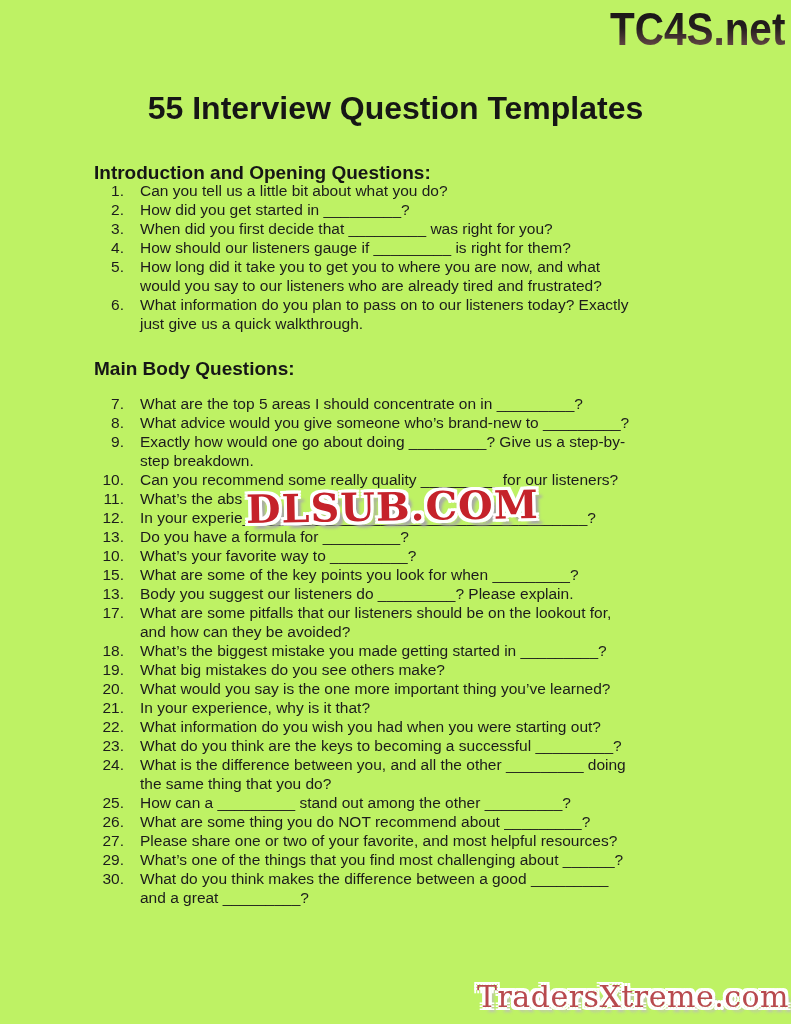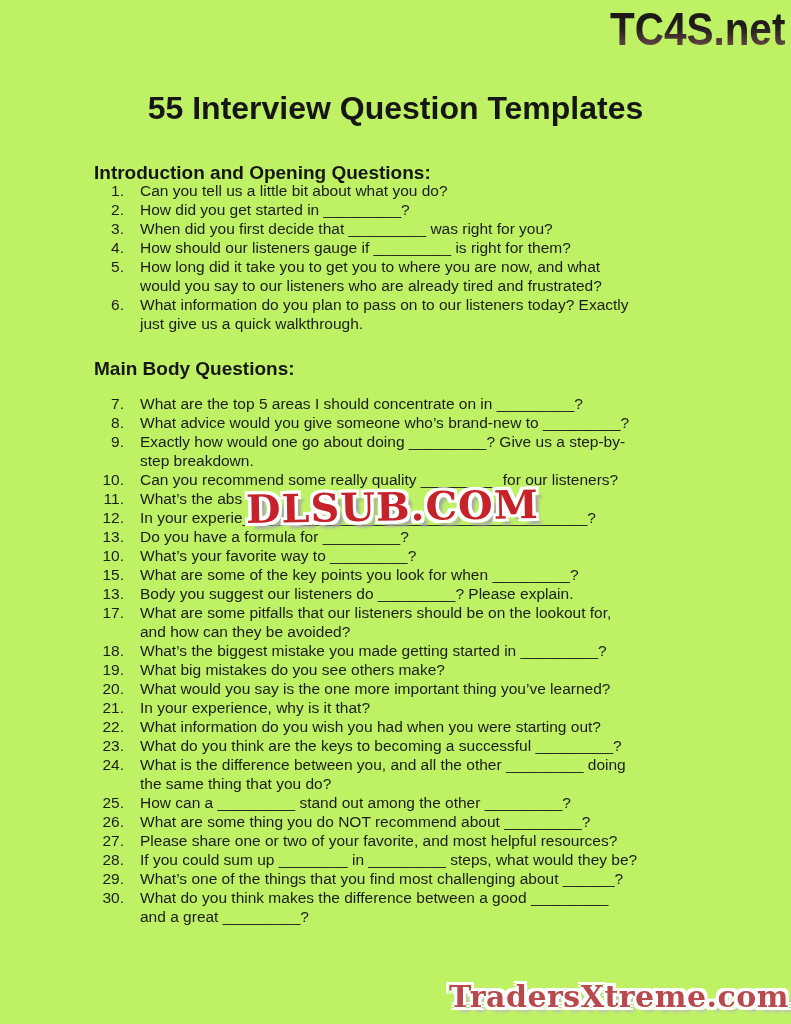--- a/index.html
+++ b/index.html
@@ -98,21 +98,21 @@
       -2px  2px 0 #ffffff,  2px  2px 0 #ffffff,
        6px  6px 3px #a8a8a8;
   }
 
   
   #logo-bottom {
     position: absolute;
     top: 979px;
     right: 2px;
     font-family: "DejaVu Serif", serif;
-    font-weight: bold;
+    font-weight: normal;
     font-size: 30px;
     letter-spacing: 0.5px;
     color: #b84a4e;
     text-shadow:
       -3px -3px 0 #ffffff,  3px -3px 0 #ffffff,
       -3px  3px 0 #ffffff,  3px  3px 0 #ffffff,
       -3px  0   0 #ffffff,  3px  0   0 #ffffff,
        0   -3px 0 #ffffff,  0    3px 0 #ffffff,
        5px  5px 3px #bdbdbd;
   }
@@ -241,24 +241,20 @@
       </div>
       <div class="q-row">
         <div class="q-num">26.</div>
         <div class="q-text">What are some thing you do NOT recommend about _________?</div>
       </div>
       <div class="q-row">
         <div class="q-num">27.</div>
         <div class="q-text">Please share one or two of your favorite, and most helpful resources?</div>
       </div>
       <div class="q-row">
-        <div class="q-num">28.</div>
-        <div class="q-text">If you could sum up ________ in _________ steps, what would they be?</div>
-      </div>
-      <div class="q-row">
         <div class="q-num">29.</div>
         <div class="q-text">What’s one of the things that you find most challenging about ______?</div>
       </div>
       <div class="q-row">
         <div class="q-num">30.</div>
         <div class="q-text">What do you think makes the difference between a good _________
 and a great _________?</div>
       </div>
     </div>
 

